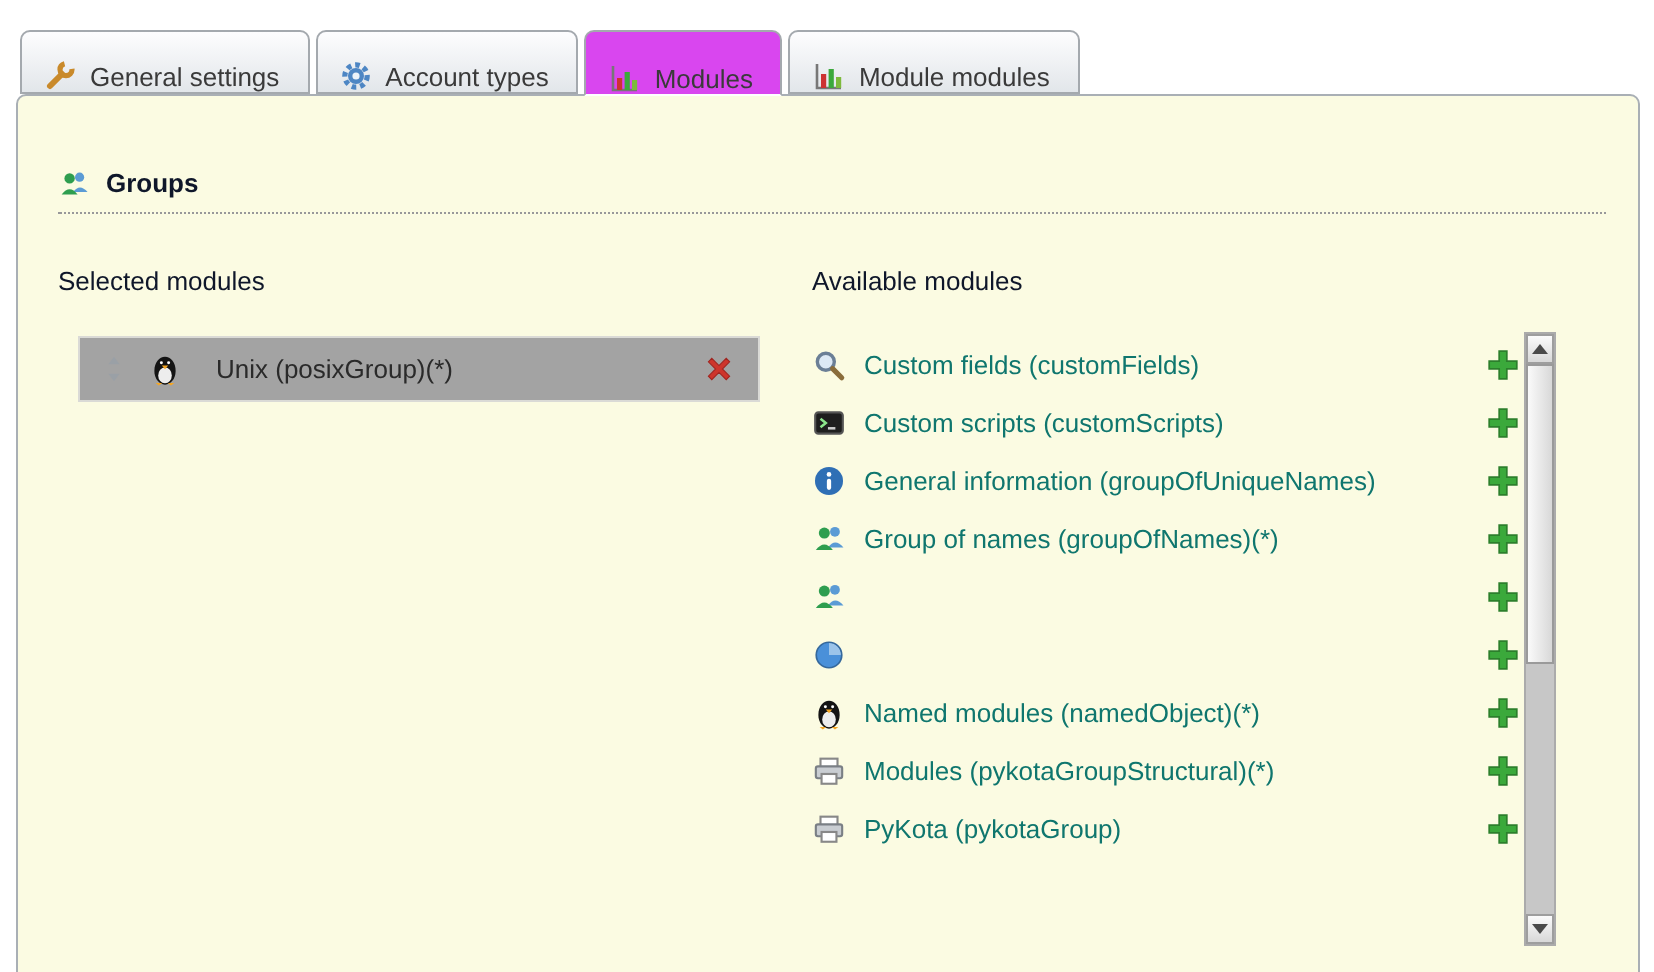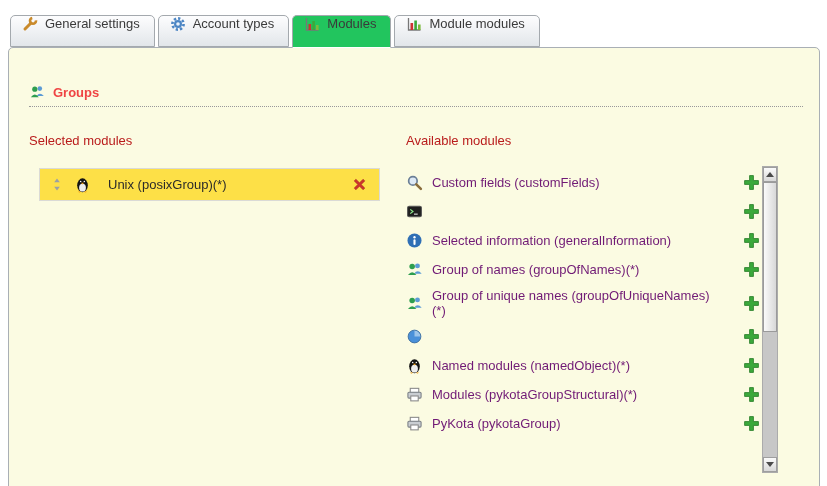--- a/index.html
+++ b/index.html
@@ -1,50 +1,50 @@
 <!DOCTYPE html>
 <html style="--panel-bg: #FBFBE2; --panel-border: #A9AFB5; --accent-green: #3BA93B; --delete-red: #CE352C; --tab-text: #3A3A3A;"><head>
 <meta charset="utf-8">
 <style>
   *{margin:0;padding:0;box-sizing:border-box}
   html,body{width:827px;height:486px;overflow:hidden}
   body{background:#FFFFFF;font-family:"Liberation Sans","DejaVu Sans",sans-serif;position:relative;color:#222}
 
   
   .tabbar{position:absolute;left:10px;top:15px;display:flex;gap:3px;z-index:3}
-  .tab{display:flex;align-items:flex-start;gap:7px;padding:0 14px 0 11px;height:32px;
+  .tab{display:flex;align-items:flex-end;gap:7px;padding:0 14px 0 11px;height:32px;
        border:1px solid #A4A9AE;border-radius:5px 5px 0 0;
        background:linear-gradient(#FDFDFE,#E2E6EA);font-size:13px;color:var(--tab-text,#3A3A3A);cursor:pointer;white-space:nowrap}
-  .tab.active{background:#22c55e;height:33px;border-bottom:1px solid #FFFFFF}
+  .tab.active{background:#d946ef;height:33px;border-bottom:1px solid #FFFFFF}
 
   
   .panel{position:absolute;left:8px;top:47px;width:812px;height:520px;
          background:var(--panel-bg,#FBFBE2);border:1px solid var(--panel-border,#A9AFB5);
          border-radius:5px;z-index:1}
-  .heading{position:absolute;left:20px;top:36px;display:flex;align-items:center;gap:8px;
-           font-size:13px;font-weight:bold;color:#ef4444}
+  .heading{position:absolute;left:20px;top:36px;display:flex;gap:8px;
+           font-size:13px;font-weight:bold;color:#0f172a}
   .sep{position:absolute;left:20px;right:16px;top:58px;border-bottom:1px dotted #98989A}
-  .col-label{position:absolute;top:85px;font-size:13px;color:#b91c1c}
+  .col-label{position:absolute;top:85px;font-size:13px;color:#0f172a}
   #sel-label{left:20px}
   #avail-label{left:397px}
 
   
   .selected-box{position:absolute;left:30px;top:120px;width:341px;height:33px;
-                background:#fde047;border:1px solid #DADAD6;display:flex;align-items:center;
+                background:#a3a3a3;border:1px solid #DADAD6;display:flex;align-items:center;
                 padding:0 11px;cursor:move}
   .selected-box .handle{margin-right:11px}
   .selected-box .mod-icon{margin-right:17px}
   .sel-name{font-size:13px;color:#2A2A2A}
   .spacer{flex:1}
 
   
   .avail-list{position:absolute;left:397px;top:124px;width:354px}
   .avail-row{display:flex;align-items:center;margin-bottom:8px;min-height:21px}
   .avail-row .micon{margin-right:9px;flex:none}
-  .mname{font-size:13px;color:#701a75;width:278px;line-height:15px}
+  .mname{font-size:13px;color:#0f766e;width:278px;line-height:15px}
   .iconbtn{margin-left:auto;background:none;border:none;padding:0;width:17px;height:17px;cursor:pointer;flex:none}
 
   
   .i16{width:16px;height:16px;display:inline-block;flex:none}
   .i17{width:17px;height:17px;display:inline-block;flex:none}
   .i12{width:12px;height:15px;display:inline-block;flex:none}
   .i16 svg,.i17 svg,.i12 svg,.iconbtn svg{width:100%;height:100%;display:block}
   .plus-path{fill:var(--accent-green,#3BA93B);stroke:#2C7F2C;stroke-width:.8}
   .del-path{fill:var(--delete-red,#CE352C);stroke:#A02520;stroke-width:.5}
 
@@ -170,34 +170,35 @@
     </div>
 
     <div class="avail-row">
       <span class="i17 micon">
         <svg viewBox="0 0 16 16">
             <rect x="1.5" y="3" width="13" height="10" rx="1.5" fill="#1E1E1E" stroke="#555" stroke-width="1"></rect>
             <path d="M4 6 l2.5 2 L4 10" stroke="#8CE58C" stroke-width="1.2" fill="none"></path>
             <line x1="7.5" y1="10.5" x2="11" y2="10.5" stroke="#CCC" stroke-width="1.2"></line>
           </svg>
       </span>
+      <span class="mname">Custom scripts (customScripts)</span>
       <button class="iconbtn"><span><svg viewBox="0 0 16 16">
               <path class="plus-path" d="M6.2 1.5 h3.6 v4.7 h4.7 v3.6 h-4.7 v4.7 h-3.6 v-4.7 h-4.7 v-3.6 h4.7 z"></path>
             </svg></span></button>
     </div>
 
     <div class="avail-row">
       <span class="i17 micon">
         <svg viewBox="0 0 16 16">
             <circle cx="8" cy="8" r="6.6" fill="#2F6FB5"></circle>
             <circle cx="8" cy="4.9" r="1.1" fill="#FFF"></circle>
             <rect x="7" y="6.9" width="2" height="5.3" rx="1" fill="#FFF"></rect>
           </svg>
       </span>
-      <span class="mname">Selected information (generalInformation)</span>
+      <span class="mname">General information (groupOfUniqueNames)</span>
       <button class="iconbtn"><span><svg viewBox="0 0 16 16">
               <path class="plus-path" d="M6.2 1.5 h3.6 v4.7 h4.7 v3.6 h-4.7 v4.7 h-3.6 v-4.7 h-4.7 v-3.6 h4.7 z"></path>
             </svg></span></button>
     </div>
 
     <div class="avail-row">
       <span class="i17 micon">
         <svg viewBox="0 0 16 16">
             <circle cx="10.8" cy="4.6" r="2.3" fill="#5B9BD5"></circle>
             <path d="M7.6 12 q3.2 -4.6 7.2 0 z" fill="#5B9BD5"></path>
@@ -213,21 +214,20 @@
 
     <div class="avail-row">
       <span class="i17 micon">
         <svg viewBox="0 0 16 16">
             <circle cx="10.8" cy="4.6" r="2.3" fill="#5B9BD5"></circle>
             <path d="M7.6 12 q3.2 -4.6 7.2 0 z" fill="#5B9BD5"></path>
             <circle cx="5.8" cy="5.2" r="2.6" fill="#2E9E4F"></circle>
             <path d="M1.8 13.2 q4 -5.2 8 0 z" fill="#2E9E4F"></path>
           </svg>
       </span>
-      <span class="mname">Group of unique names (groupOfUniqueNames)(*)</span>
       <button class="iconbtn"><span><svg viewBox="0 0 16 16">
               <path class="plus-path" d="M6.2 1.5 h3.6 v4.7 h4.7 v3.6 h-4.7 v4.7 h-3.6 v-4.7 h-4.7 v-3.6 h4.7 z"></path>
             </svg></span></button>
     </div>
 
     <div class="avail-row">
       <span class="i17 micon">
         <svg viewBox="0 0 16 16">
             <circle cx="8" cy="8" r="6" fill="#4A90D9"></circle>
             <path d="M8 2.2 A5.8 5.8 0 0 1 13.8 8 L8 8 Z" fill="#9CC4EA"></path>

